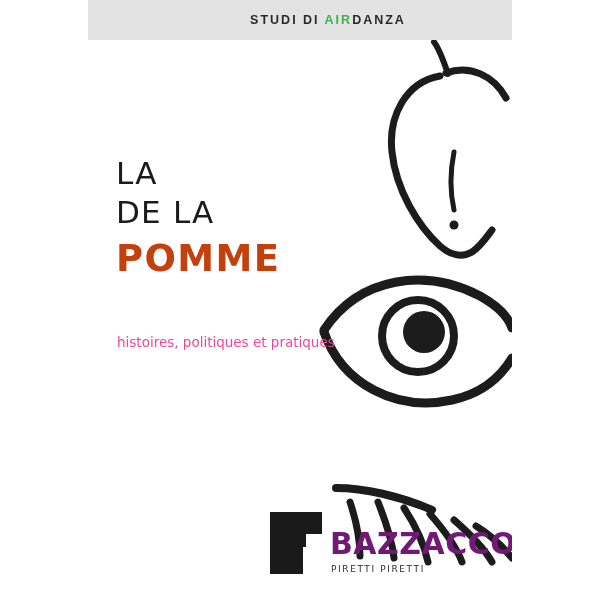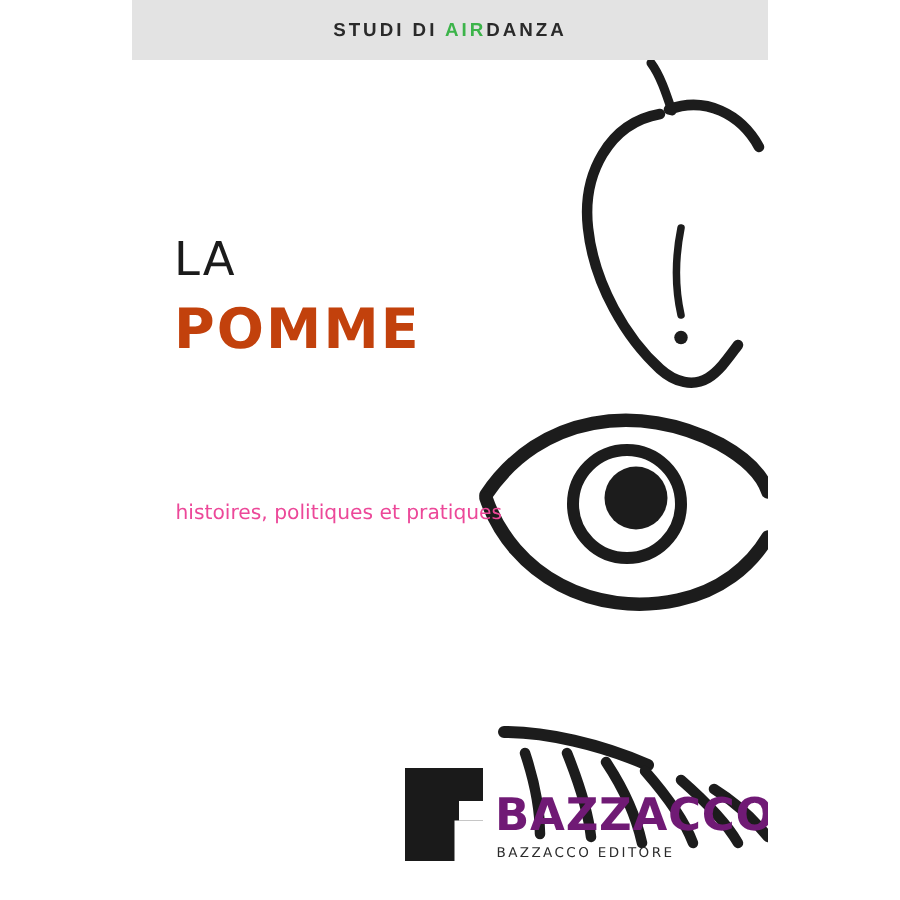--- a/index.html
+++ b/index.html
@@ -45,20 +45,21 @@
     left: 0;
     top: 0;
     width: 424px;
     height: 40px;
     line-height: 40px;
     text-align: center;
     font-size: 12.5px;
     letter-spacing: 2.0px;
     font-weight: bold;
     color: #2a2a2a;
+    padding-left: 28px;
   }
   .series-label .air {
     color: #3cb44a;
   }
 
   
   .artwork {
     position: absolute;
     left: 0;
     top: 40px;
@@ -203,30 +204,31 @@
           <path d="M316 468 C328 486 336 504 340 522" stroke-width="7"></path>
           <path d="M342 474 C356 490 368 506 374 522" stroke-width="7"></path>
           <path d="M366 480 C382 494 396 508 404 522" stroke-width="7"></path>
           <path d="M388 486 C404 496 416 508 424 518" stroke-width="7"></path>
         </g>
       </svg>
     </div>
 
     <div class="title-block">
       <div class="title-line">LA</div>
+      <div class="title-line">DE LA</div>
       <div class="title-highlight">POMME</div>
     </div>
 
     <div class="subtitle">
       <div>histoires, politiques et pratiques</div>
     </div>
 
     <div class="publisher">
       <div class="pub-mark">
         <div class="notch"></div>
         <div class="notch2"></div>
       </div>
       <div class="pub-name">BAZZACCO</div>
-      <div class="pub-sub">BAZZACCO EDITORE</div>
+      <div class="pub-sub">PIRETTI PIRETTI</div>
     </div>
 
   </div>
 </div>
 
 </body></html>

